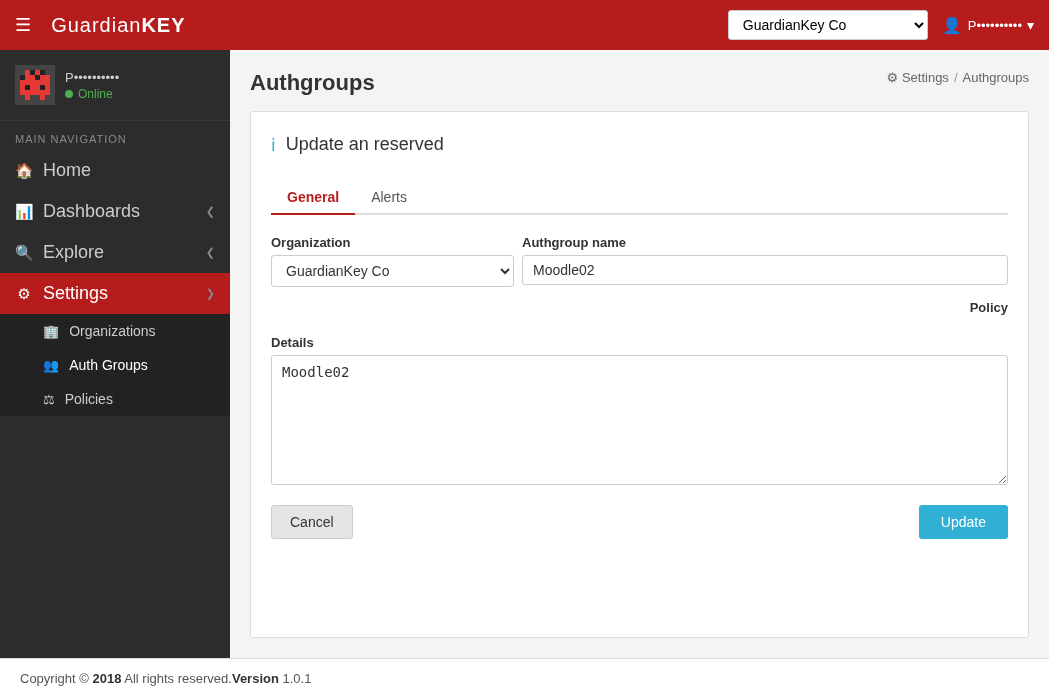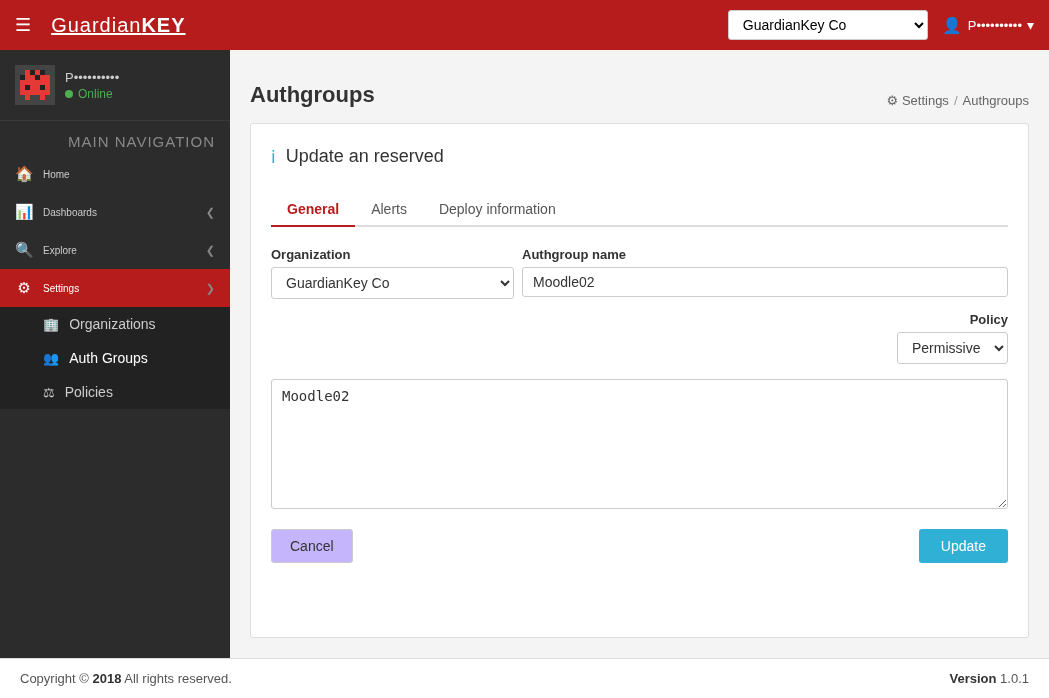--- a/index.html
+++ b/index.html
@@ -14,21 +14,20 @@
       padding: 0 15px;
       color: white;
       flex-shrink: 0;
     }
     .top-navbar .brand {
       font-size: 20px;
       font-weight: bold;
       color: white;
       margin-right: auto;
       letter-spacing: 1px;
-      text-decoration: underline;
     }
     .top-navbar .brand span { font-weight: normal; }
     .hamburger-btn {
       background: none;
       border: none;
       color: white;
       font-size: 18px;
       cursor: pointer;
       margin-right: 20px;
     }
@@ -100,26 +99,25 @@
       margin-top: 2px;
     }
     .online-dot {
       width: 8px;
       height: 8px;
       background: #4caf50;
       border-radius: 50%;
       margin-right: 5px;
     }
     .sidebar-nav-label {
-      font-size: 15px;
+      font-size: 11px;
       color: #888;
       padding: 12px 15px 5px;
       letter-spacing: 1px;
       text-transform: uppercase;
-      text-align: right;
     }
     .sidebar-item {
       display: flex;
       align-items: center;
       padding: 10px 15px;
       color: #ccc;
       cursor: pointer;
       text-decoration: none;
       justify-content: space-between;
     }
@@ -127,21 +125,21 @@
     .sidebar-item-left {
       display: flex;
       align-items: center;
     }
     .sidebar-item-icon {
       margin-right: 10px;
       font-size: 15px;
       width: 18px;
       text-align: center;
     }
-    .sidebar-item-label { font-size: 10px; }
+    .sidebar-item-label { font-size: 18px; }
     .sidebar-chevron { font-size: 11px; color: #888; }
 
     
     .sidebar-subitems {
       background: #222;
     }
     .sidebar-subitem {
       display: flex;
       align-items: center;
       padding: 9px 15px 9px 43px;
@@ -156,24 +154,23 @@
       flex: 1;
       padding: 20px;
       background: #f4f4f4;
       display: flex;
       flex-direction: column;
     }
 
     
     .page-header {
       display: flex;
-      align-items: flex-end;
+      align-items: flex-start;
       justify-content: space-between;
       margin-bottom: 15px;
-      margin-top: 12px;
     }
     .page-title {
       font-size: 22px;
       font-weight: bold;
       color: #333;
     }
     .breadcrumb {
       display: flex;
       align-items: center;
       color: #666;
@@ -288,21 +285,21 @@
     }
 
     
     .button-row {
       display: flex;
       justify-content: space-between;
       margin-top: 20px;
     }
     .btn-cancel {
       padding: 8px 18px;
-      background: #c4b5fd;
+      background: #e5e5e5;
       border: 1px solid #ccc;
       border-radius: 3px;
       color: #333;
       cursor: pointer;
       font-size: 14px;
     }
     .btn-update {
       padding: 2px 22px;
       background: #31b0d5;
       border: none;
@@ -311,21 +308,20 @@
       cursor: pointer;
       font-size: 14px;
     }
 
     
     .footer {
       background: white;
       border-top: 1px solid #ddd;
       padding: 12px 20px;
       display: flex;
-      justify-content: space-between;
       font-size: 13px;
       color: #555;
       flex-shrink: 0;
     }
     .footer-copy strong { color: #333; }
     .footer-version strong { color: #333; }
   </style>
 </head>
 <body>
 
@@ -447,41 +443,40 @@
 
     <div class="card">
       <div class="card-title-row">
         <span class="info-icon">ℹ</span>
         <span class="card-title">Update an reserved</span>
       </div>
 
       <div class="tabs">
         <div class="tab active">General</div>
         <div class="tab">Alerts</div>
-        <div class="tab">Deploy information</div>
       </div>
 
       <div class="form-row">
         <div class="form-group org">
           <label class="form-label">Organization</label>
           <select class="form-select"><option>GuardianKey Co</option></select>
         </div>
         <div class="right-column">
           <div class="form-group authgroup-name">
             <label class="form-label">Authgroup name</label>
             <input class="form-input" type="text" value="Moodle02" style="">
           </div>
           <div class="form-group policy">
             <label class="form-label">Policy</label>
-            <select class="form-select"><option>Permissive</option><option>Normal</option><option>Strict</option></select>
           </div>
         </div>
       </div>
 
       <div class="form-group details">
+        <label class="form-label">Details</label>
         <textarea class="form-textarea" style="">Moodle02</textarea>
       </div>
 
       <div class="button-row">
         <button class="btn-cancel">Cancel</button>
         <button class="btn-update">Update</button>
       </div>
     </div>
   </div>
 </div>

